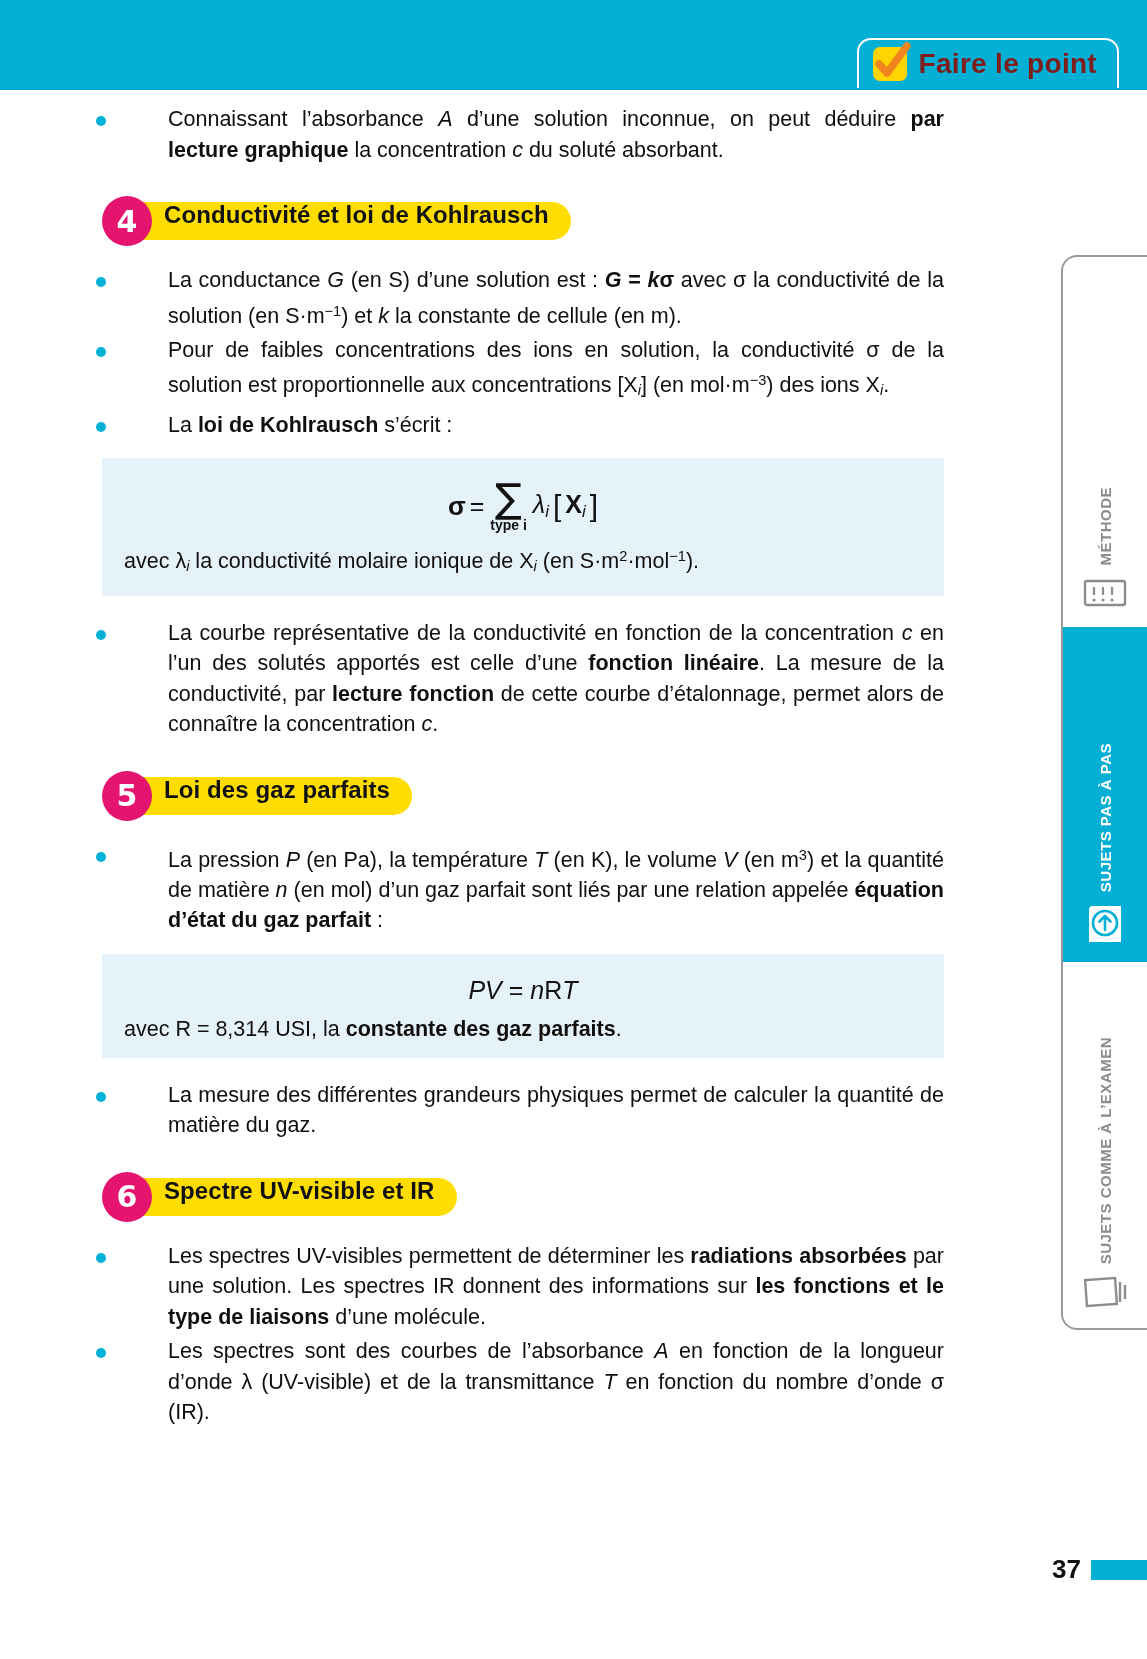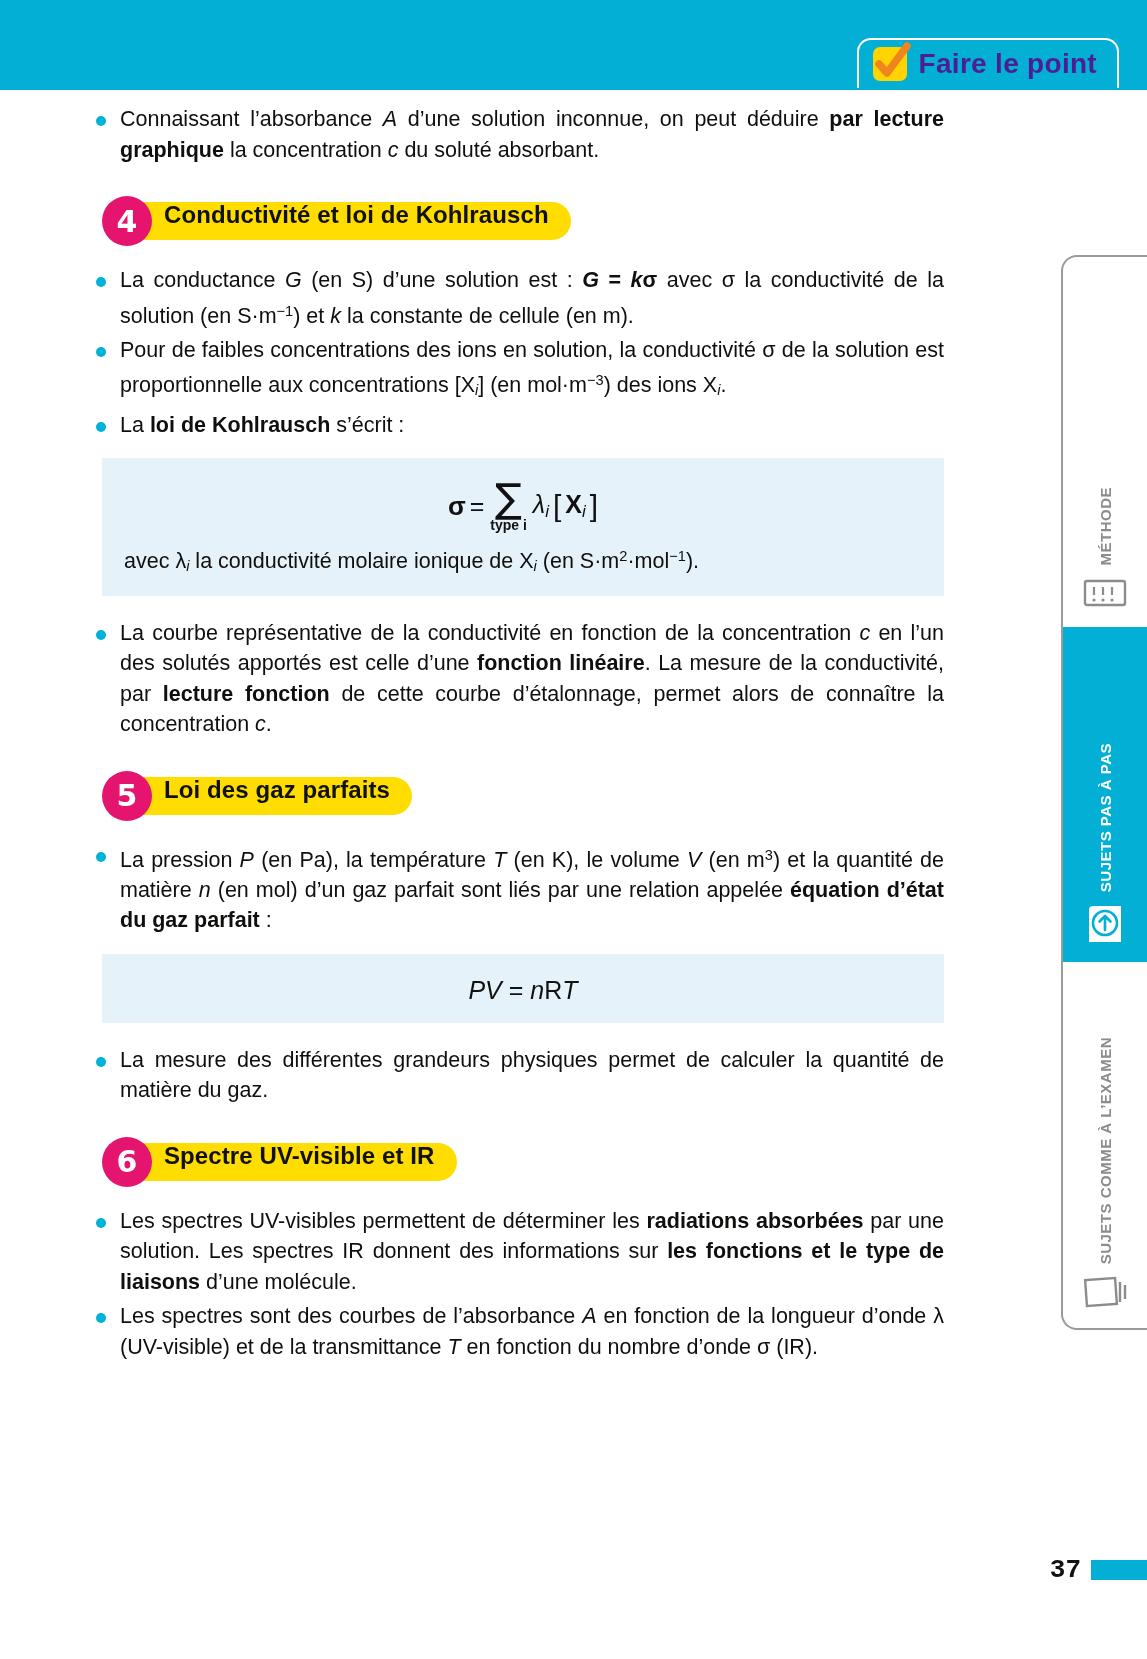--- a/index.html
+++ b/index.html
@@ -30,33 +30,34 @@
   }
   .check-badge {
     width: 34px; height: 34px; border-radius: 7px;
     background: #FFD400;
     position: relative;
     margin-right: 12px;
     flex: 0 0 auto;
   }
   .check-badge svg { position: absolute; left: -3px; top: -7px; }
   .title-text {
-    color: #4c1d95; font-size: 28px; font-weight: 700;
+    color: #7f1d1d; font-size: 28px; font-weight: 700;
     letter-spacing: .3px; white-space: nowrap;
   }
 
   
   .content {
     position: absolute; left: 96px; top: 104px;
     width: 848px;
   }
 
   .bullet-row {
     display: flex; align-items: flex-start;
     margin-bottom: 4px;
+    gap: 48px;
   }
   .bullet-dot {
     flex: 0 0 auto;
     width: 10px; height: 10px; border-radius: 50%;
     background: #00B2D6;
     margin: 12px 14px 0 0;
   }
   .bullet-body {
     flex: 1 1 auto;
     font-size: 21.5px; line-height: 30.5px;
@@ -166,21 +167,20 @@
   .rail-ico { margin-top: 10px; }
 
   
   .pagenum-wrap {
     position: absolute; right: 0; bottom: 74px;
     display: flex; align-items: center;
   }
   .pagenum {
     font-size: 26px; font-weight: 700; color: #111;
     margin-right: 10px;
-    font-family: Liberation Mono, monospace;
   }
   .pagenum-bar {
     width: 56px; height: 20px; background: #03AFD4;
   }
 </style>
 </head>
 <body>
 
 <div class="page">
 
@@ -285,20 +285,23 @@
         <i>V</i> (en m<sup>3</sup>) et la quantité de matière <i>n</i> (en mol)
         d’un gaz parfait sont liés par une relation appelée
         <b>équation d’état du gaz parfait</b>&nbsp;:
       </div>
     </div>
 
     <div class="formula-box">
       <div class="formula-center">
         <i>PV</i> = <i>n</i>R<i>T</i>
       </div>
+      <div class="formula-note">
+        avec R = 8,314 USI, la <b>constante des gaz parfaits</b>.
+      </div>
     </div>
 
     <div class="bullet-row">
       <span class="bullet-dot"></span>
       <div class="bullet-body">La mesure des différentes grandeurs physiques permet de calculer la quantité de matière du gaz.</div>
     </div>
 
     <div class="section-head">
       <div class="sec-num">6</div>
       <div class="sec-ribbon">

